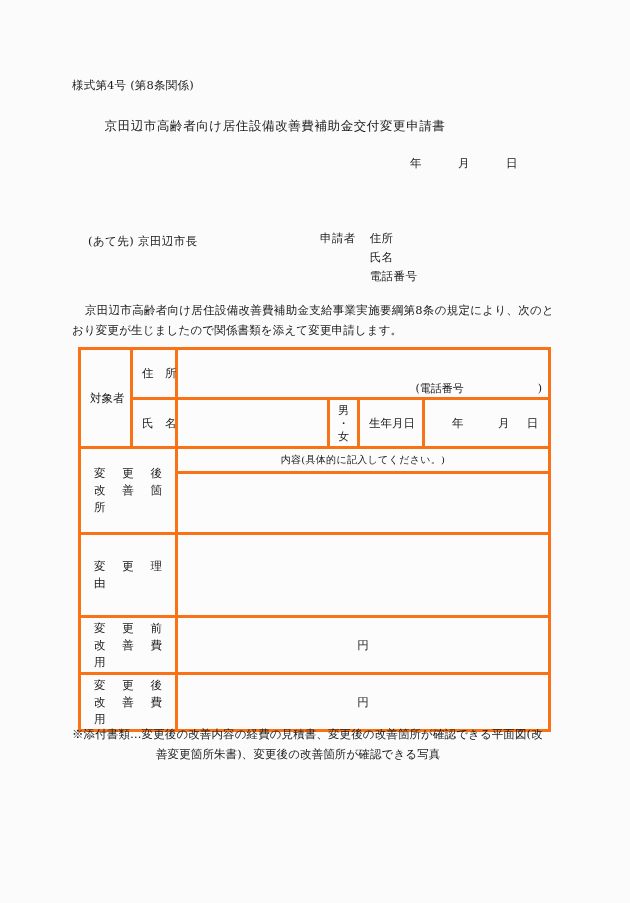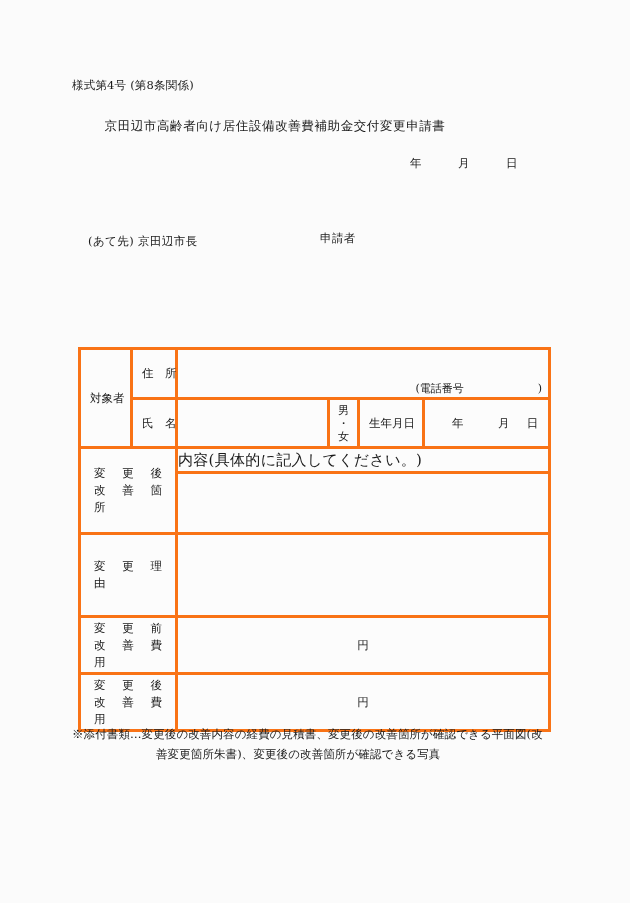--- a/index.html
+++ b/index.html
@@ -160,22 +160,22 @@
 
   .bdate-cell {
     text-align: center;
     white-space: nowrap;
   }
   .bdate-cell .g1 { display: inline-block; width: 46px; }
   .bdate-cell .g2 { display: inline-block; width: 46px; }
 
   .content-head {
     height: 22px;
-    text-align: left;
-    font-size: 15px;
+    text-align: center;
+    font-size: 10px;
     letter-spacing: 0.3px;
   }
   .content-body { height: 58px; }
   .reason-body  { height: 80px; }
   .cost-body {
     height: 54px;
     text-align: center;
   }
   .cost-body .yen {
     display: inline-block;
@@ -209,23 +209,28 @@
 
   <div class="doc-title">京田辺市高齢者向け居住設備改善費補助金交付変更申請書</div>
 
   <div class="date-line">
     <span class="d-y">年</span><span class="d-m">月</span><span>日</span>
   </div>
 
   <div class="addressee">(あて先) 京田辺市長</div>
 
   <div class="applicant">
-    <span class="ap-label">申請者</span>
+    <span class="ap-label">申請者</span><span class="ap-rows">
+      <div>住所</div>
+      <div>氏名</div>
+      <div>電話番号</div>
+    </span>
   </div>
 
+  <div class="body-text">京田辺市高齢者向け居住設備改善費補助金支給事業実施要綱第8条の規定により、次のとおり変更が生じましたので関係書類を添えて変更申請します。</div>
 
   <table class="form-table">
     <colgroup>
       <col class="c-subject">
         <col class="c-field">
         <col class="c-main">
         <col class="c-sex">
         <col class="c-bday">
         <col class="c-bdate">
     </colgroup>

